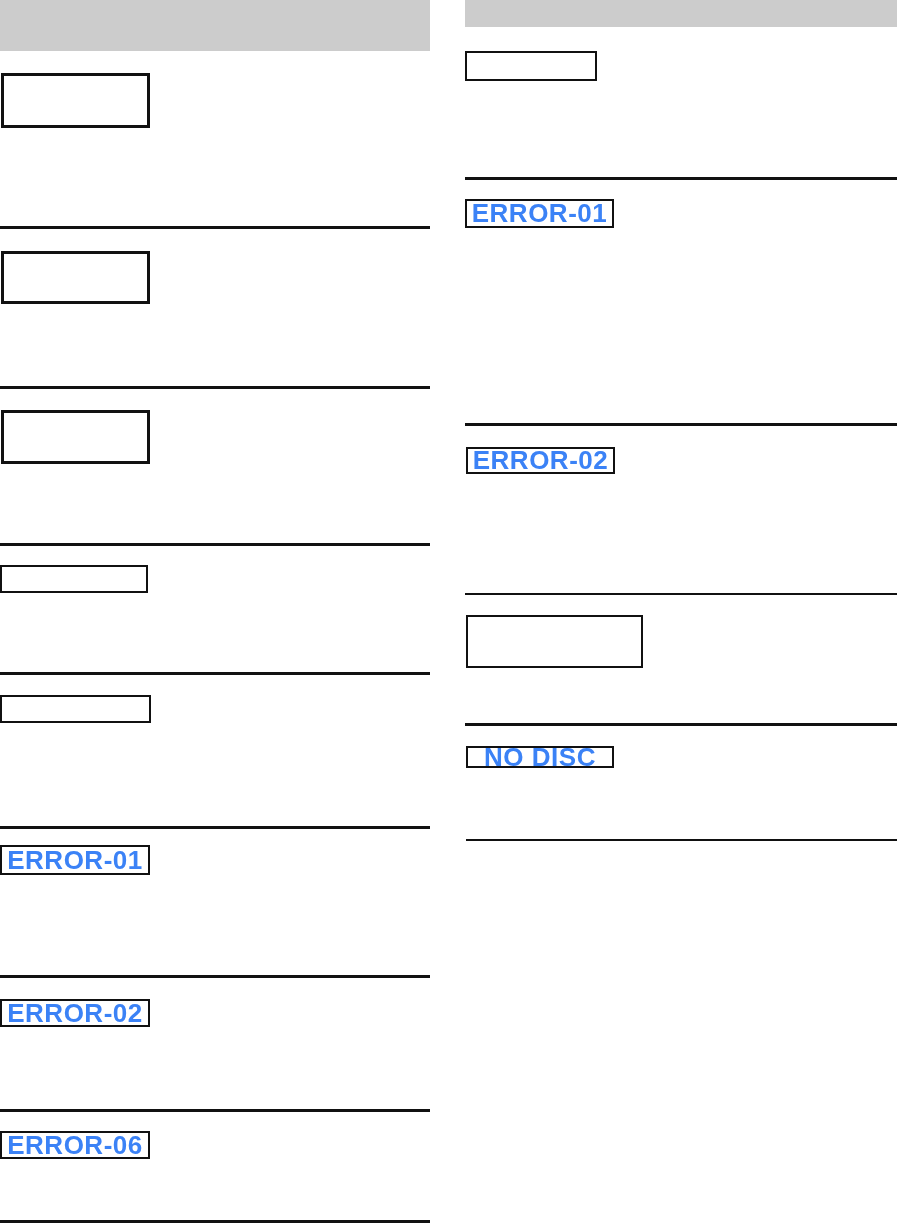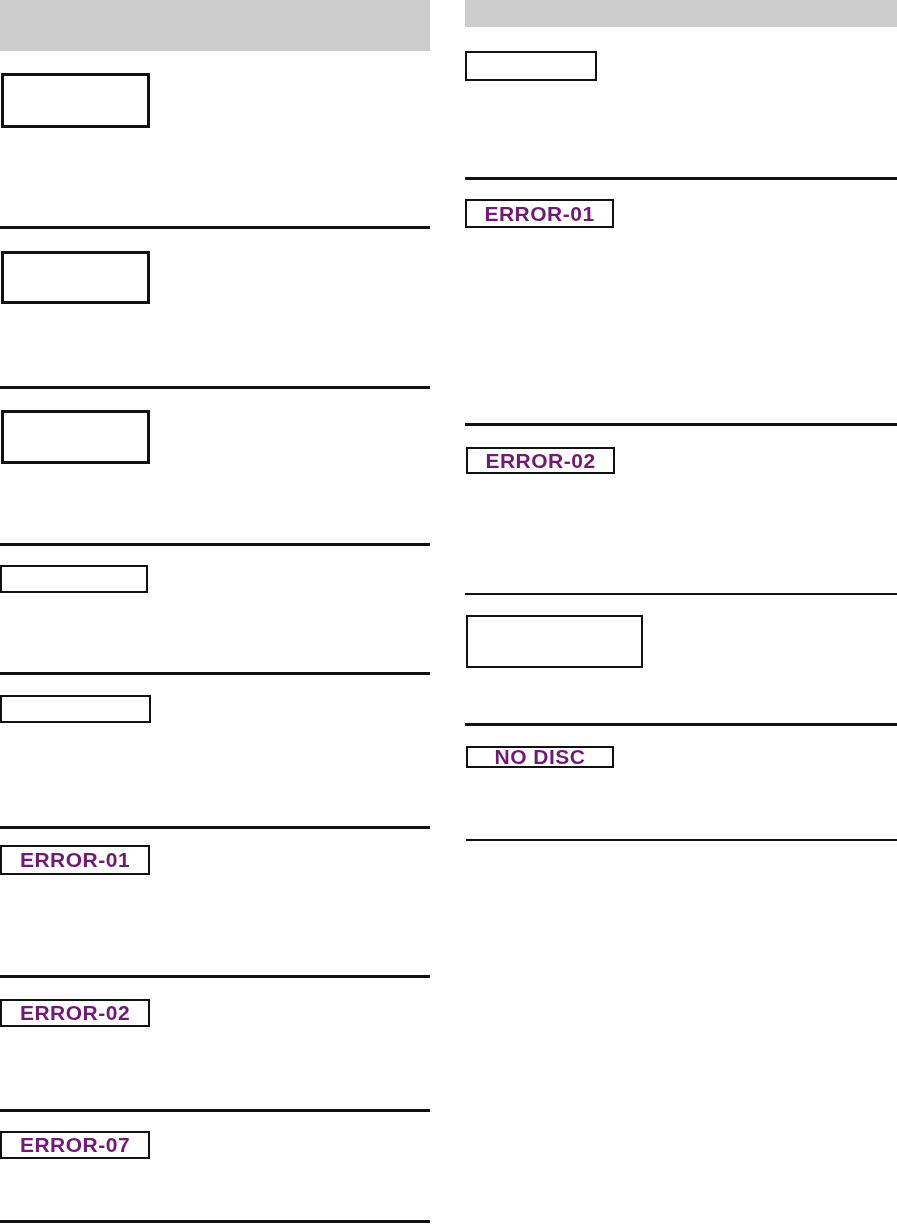--- a/index.html
+++ b/index.html
@@ -30,22 +30,22 @@
     background: #ffffff;
     border: 2px solid #111111;
     box-sizing: border-box;
     display: flex;
     align-items: center;
     justify-content: center;
   }
   .dbox.thick { border-width: 3px; }
   .dbox .lbl {
     font-weight: bold;
-    font-size: 21px;
-    color: #701a75;
+    font-size: 26px;
+    color: #3b82f6;
     letter-spacing: 0.5px;
     white-space: nowrap;
   }
 
   
   .graybar-left  { left: 0;   top: 0; width: 430px; height: 51px; }
   .graybar-right { left: 465px; top: 0; width: 432px; height: 27px; }
 
   .lb1 { left: 1px; top: 73px;  width: 149px; height: 55px; }
   .lb2 { left: 1px; top: 251px; width: 149px; height: 53px; }
@@ -101,21 +101,21 @@
   <div class="dbox lb5">
     <span class="lbl"></span>
   </div>
   <div class="dbox lb6">
     <span class="lbl">ERROR-01</span>
   </div>
   <div class="dbox lb7">
     <span class="lbl">ERROR-02</span>
   </div>
   <div class="dbox lb8">
-    <span class="lbl">ERROR-07</span>
+    <span class="lbl">ERROR-06</span>
   </div>
 
   <div class="hr lhr1"></div>
   <div class="hr lhr2"></div>
   <div class="hr lhr3"></div>
   <div class="hr lhr4"></div>
   <div class="hr lhr5"></div>
   <div class="hr lhr6"></div>
   <div class="hr lhr7"></div>
   <div class="hr lhr8"></div>

